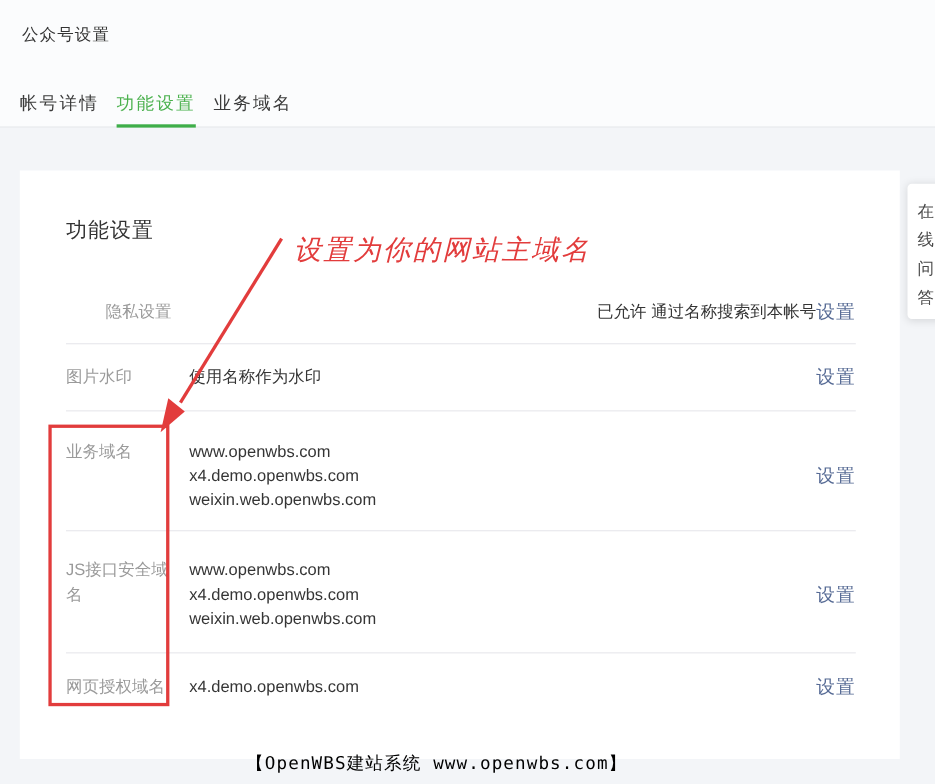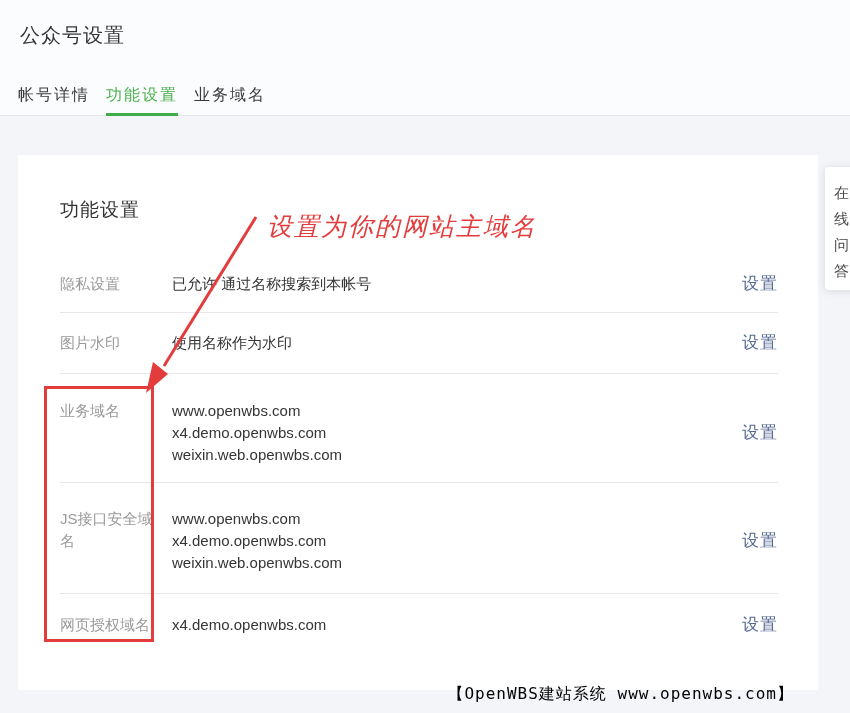--- a/index.html
+++ b/index.html
@@ -1,50 +1,50 @@
 <!DOCTYPE html>
 <html><head>
 <meta charset="utf-8">
 <style>
   html,body{margin:0;padding:0;}
   body{font-family:"Liberation Sans","DejaVu Sans",sans-serif;}
   .page{position:relative;width:850px;height:713px;background:#f3f5f8;overflow:hidden;}
 
   
   .header{position:absolute;left:0;top:0;width:850px;height:116px;background:#fbfcfd;border-bottom:1px solid #e4e6ea;box-sizing:border-box;}
-  .page-title{position:absolute;left:20px;top:22px;margin:0;font-size:20px;font-weight:400;letter-spacing:1px;color:#333;}
+  .page-title{position:absolute;left:20px;top:22px;margin:0;font-size:15px;font-weight:400;letter-spacing:1px;color:#333;}
   .tabs{position:absolute;left:18px;top:85px;display:flex;}
   .tab{display:inline-block;font-size:16px;letter-spacing:2px;line-height:20px;color:#3a3a3a;padding-bottom:8px;margin-right:16px;border-bottom:3px solid transparent;cursor:pointer;text-decoration:none;text-align:right;}
   .tab.active{font-weight:400;}
 
   
   .card{position:absolute;left:18px;top:155px;width:800px;height:535px;background:#fff;box-sizing:border-box;padding:42px 40px 0 42px;}
   .panel-title{margin:0;font-size:19px;font-weight:400;letter-spacing:1px;color:#333;line-height:26px;}
   .rows{margin-top:38px;}
   .row{display:flex;align-items:stretch;border-bottom:1px solid #e7e7eb;}
-  .row:nth-child(1){padding:12px 0 17px 0;}
+  .row:nth-child(1){padding:12px 0 17px 0;text-align:right;}
   .row:nth-child(2){padding:19px 0 19px 0;align-items:center;}
   .row:nth-child(3){padding:26px 0 16px 0;}
   .row:nth-child(4){padding:25px 0 19px 0;}
   .row:nth-child(5){padding:20px 0 0 0;border-bottom:none;}
   .row-label{flex:none;width:96px;margin-right:16px;font-size:15px;line-height:22px;color:#9a9a9a;align-self:flex-start;}
   .row-values{flex:1;font-size:15px;line-height:22px;color:#353535;align-self:flex-start;}
   .row-action{flex:none;align-self:center;font-size:17px;line-height:20px;color:#576b95;text-decoration:none;cursor:pointer;letter-spacing:1px;}
 
   
   .annotation-text{position:absolute;left:267px;top:210px;font-family:"Liberation Serif","DejaVu Serif",serif;font-size:25px;letter-spacing:2px;white-space:nowrap;font-style:italic;}
   .annotation-box{position:absolute;left:44px;top:386px;width:110px;height:256px;box-sizing:border-box;border:3px solid #e23c3c;pointer-events:none;}
   .annotation-arrow{position:absolute;left:0;top:0;pointer-events:none;}
 
   
   .side-widget{position:absolute;left:825px;top:167px;width:34px;height:123px;background:#fff;border-radius:4px 0 0 4px;box-shadow:0 1px 8px rgba(0,0,0,.12);box-sizing:border-box;padding:13px 0 0 9px;cursor:pointer;}
   .side-widget div{font-size:15px;line-height:26px;color:#4a4a4a;}
 
   
-  .footer{position:absolute;left:0;top:684px;width:794px;text-align:right;font-family:"DejaVu Sans Mono","Liberation Mono",monospace;font-size:16px;letter-spacing:1px;color:#000;}
+  .footer{position:absolute;left:0;top:684px;width:794px;text-align:center;font-family:"DejaVu Sans Mono","Liberation Mono",monospace;font-size:16px;letter-spacing:1px;color:#000;}
 </style>
 </head>
 <body>
 
 <div class="page">
 
   <div class="header">
     <h1 class="page-title">公众号设置</h1>
     <div class="tabs" id="tabbar">
         <a class="tab">帐号详情</a>

